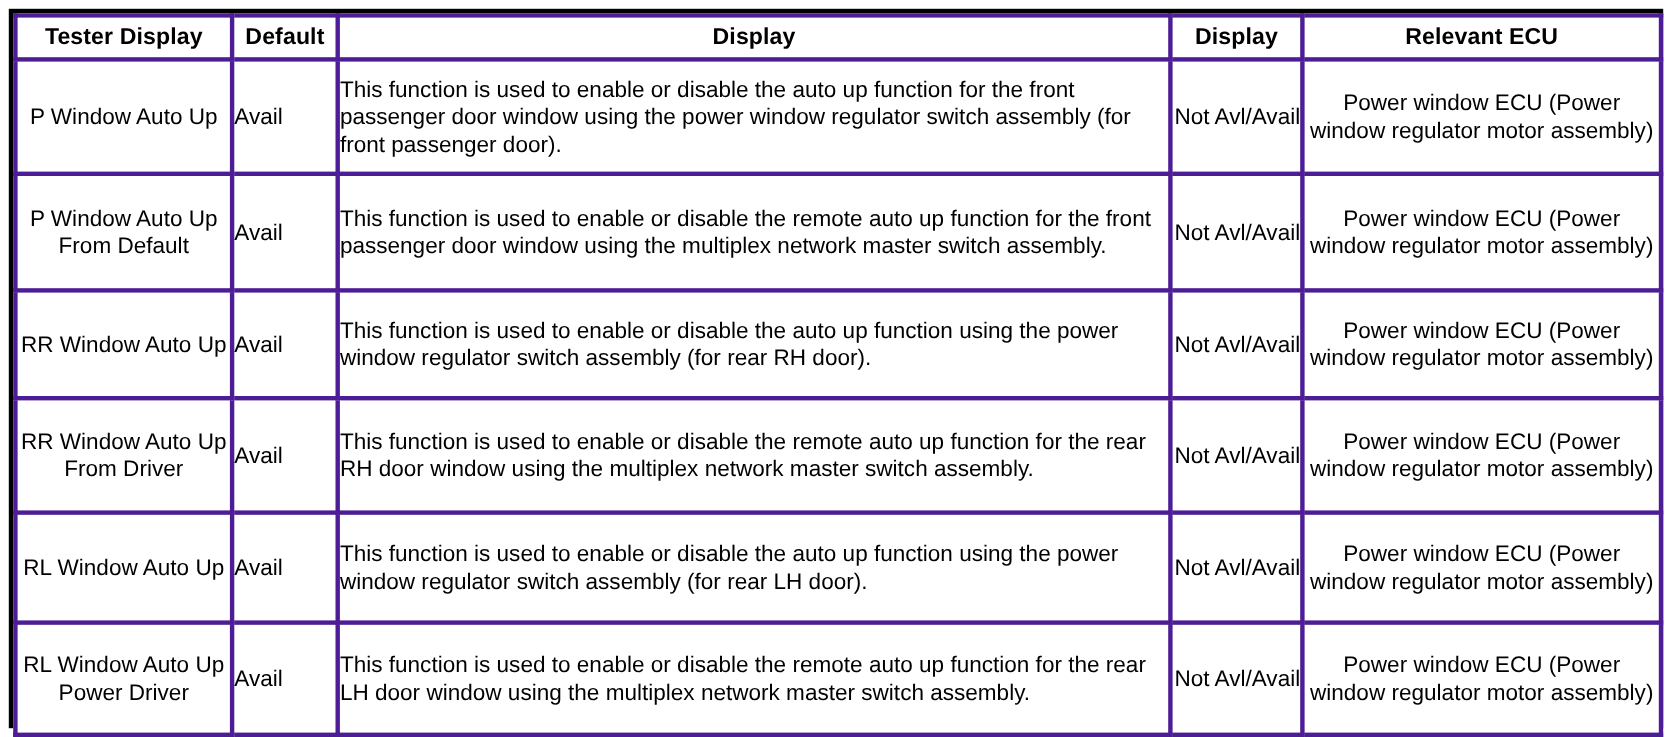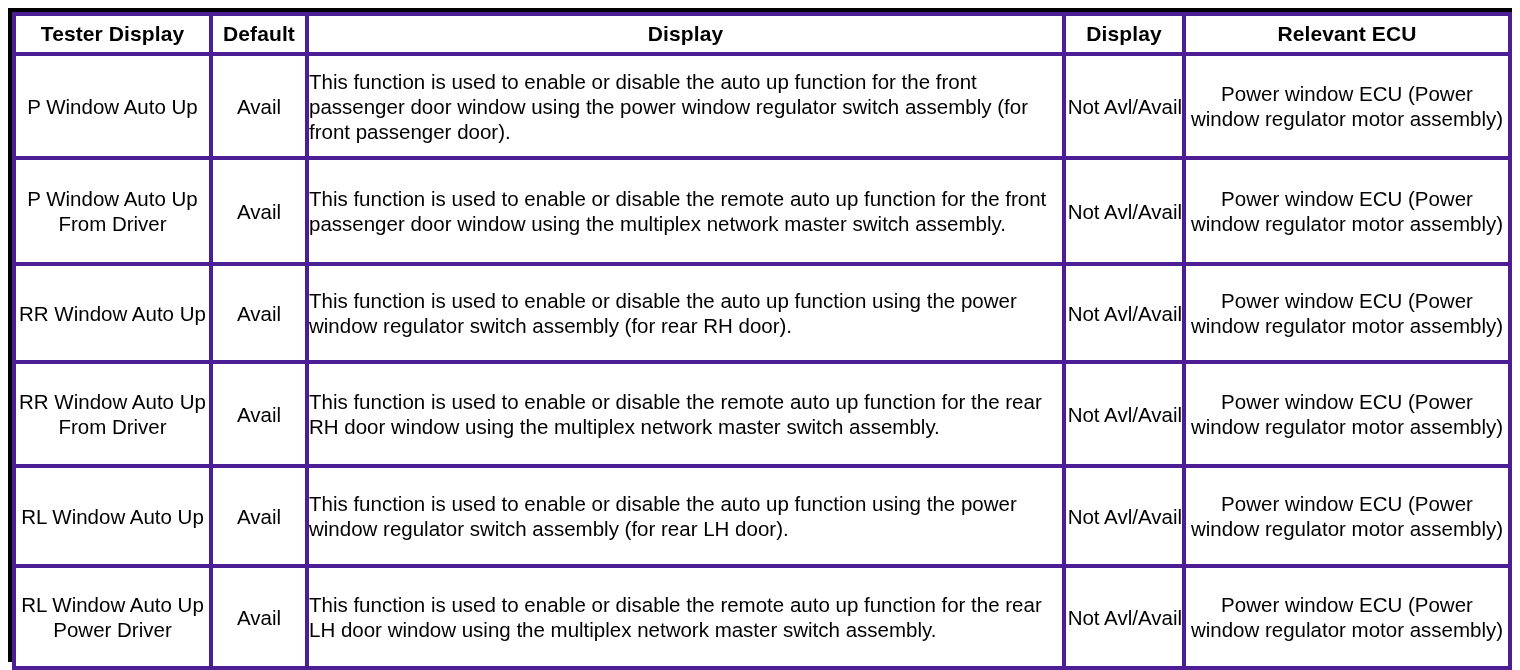--- a/index.html
+++ b/index.html
@@ -63,21 +63,21 @@
   tbody td {
     font-size: 20.5px;
     line-height: 1.22;
   }
 
   td.cell-tester {
     text-align: center;
     padding: 2px 6px;
   }
   td.cell-default {
-    text-align: center;
+    text-align: left;
     padding: 2px 4px;
   }
   td.cell-content {
     text-align: left;
     padding: 5px 8px 5px 10px;
     vertical-align: top;
   }
   td.cell-setting {
     text-align: right;
     padding: 2px 4px;
@@ -118,21 +118,21 @@
     </thead>
     <tbody>
       <tr class="r0">
         <td class="cell-tester">P Window Auto Up</td>
         <td class="cell-default">Avail</td>
         <td class="cell-content">This function is used to enable or disable the auto up function for the front passenger door window using the power window regulator switch assembly (for front passenger door).</td>
         <td class="cell-setting">Not Avl/Avail</td>
         <td class="cell-ecu">Power window ECU (Power window regulator motor assembly)</td>
       </tr>
       <tr class="r1">
-        <td class="cell-tester">P Window Auto Up From Driver</td>
+        <td class="cell-tester">P Window Auto Up From Default</td>
         <td class="cell-default">Avail</td>
         <td class="cell-content">This function is used to enable or disable the remote auto up function for the front passenger door window using the multiplex network master switch assembly.</td>
         <td class="cell-setting">Not Avl/Avail</td>
         <td class="cell-ecu">Power window ECU (Power window regulator motor assembly)</td>
       </tr>
       <tr class="r2">
         <td class="cell-tester">RR Window Auto Up</td>
         <td class="cell-default">Avail</td>
         <td class="cell-content">This function is used to enable or disable the auto up function using the power window regulator switch assembly (for rear RH door).</td>
         <td class="cell-setting">Not Avl/Avail</td>

